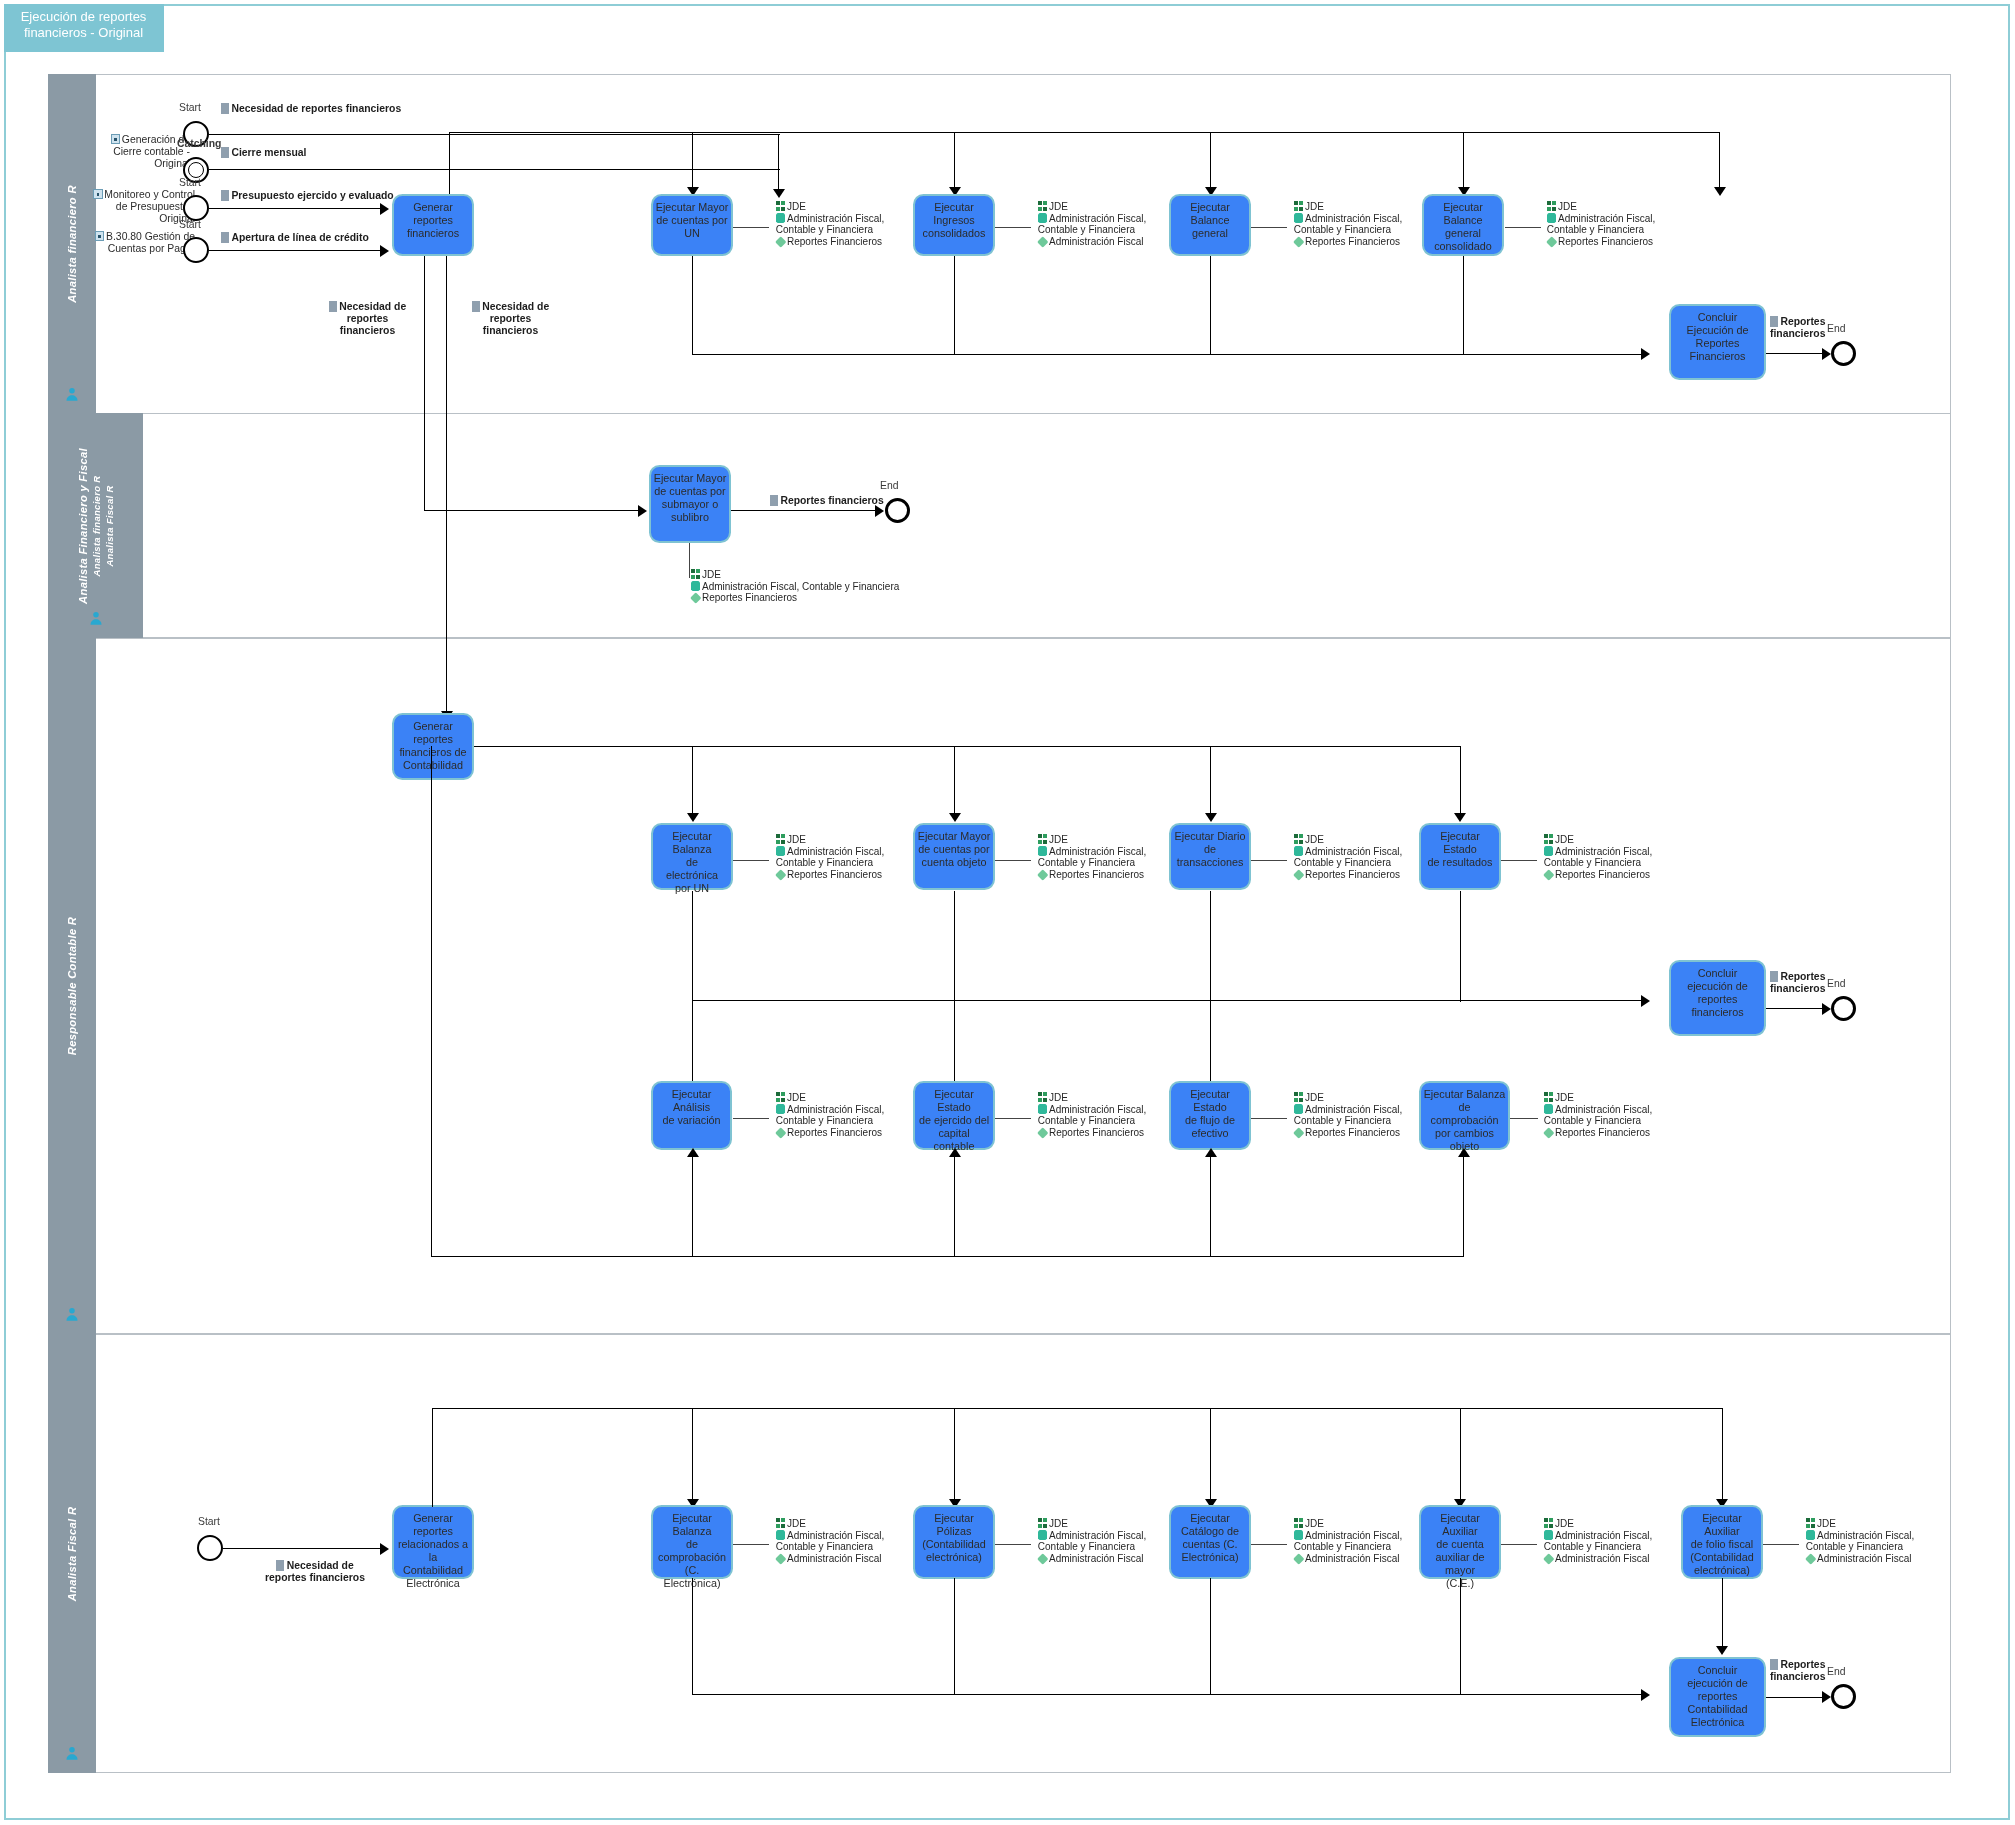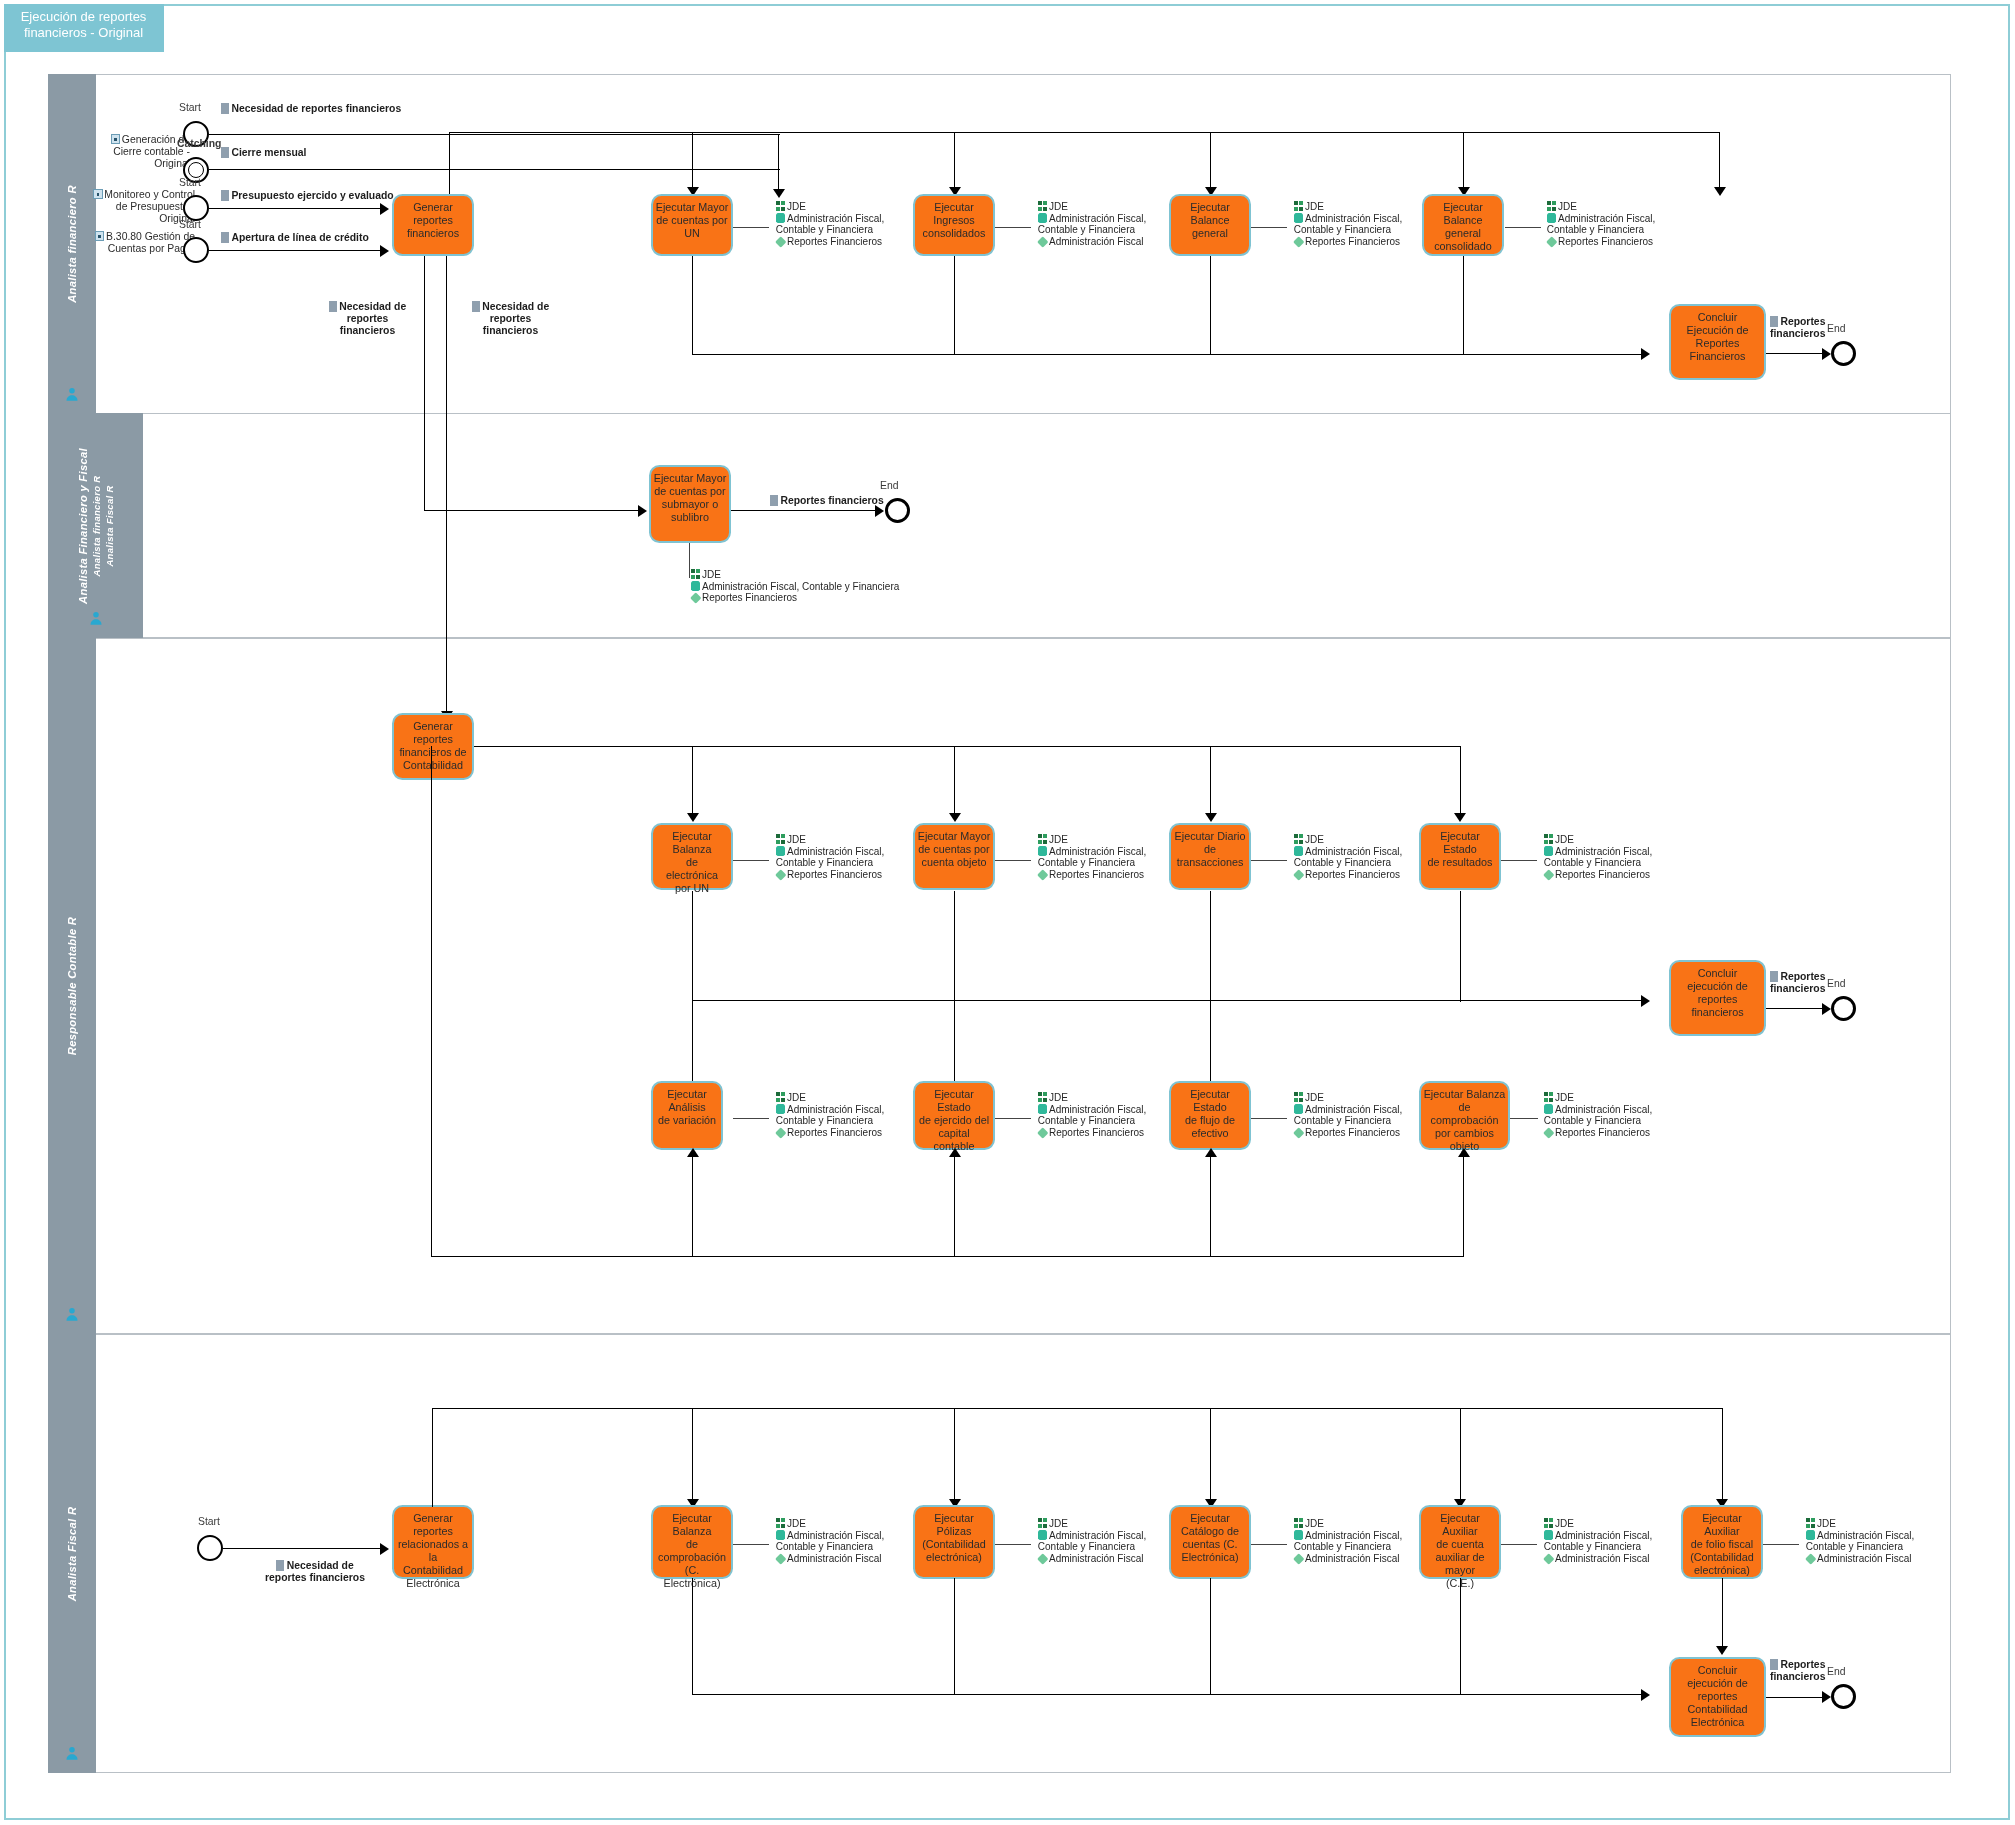--- a/index.html
+++ b/index.html
@@ -13,21 +13,21 @@
   .title-tab{position:absolute;left:3.5px;top:3.5px;width:160px;height:48px;background:#7ec5d3;color:#ffffff;font-size:13px;line-height:16.4px;text-align:center;padding-top:5.2px;box-sizing:border-box;z-index:30;}
 
   
   .pool{position:absolute;border:0.9px solid #b9c0c6;box-sizing:border-box;background:#ffffff;}
   .lane-header{position:absolute;background:#8b9aa5;box-sizing:border-box;}
   .lane-label{position:absolute;left:50%;top:50%;transform:translate(-50%,-50%) rotate(-90deg);white-space:nowrap;color:#ffffff;font-style:italic;font-weight:bold;font-size:11.2px;letter-spacing:0.3px;text-align:center;}
   .lane-label span{display:block;}
   .lane-role-icon{position:absolute;bottom:12px;left:50%;transform:translateX(-50%);width:14.7px;height:14.7px;}
 
   
-  .task{position:absolute;border:2.6px solid #7fc3d2;border-radius:10.4px;background:#f97316;box-sizing:border-box;
+  .task{position:absolute;border:2.6px solid #7fc3d2;border-radius:10.4px;background:#3b82f6;box-sizing:border-box;
         display:flex;align-items:flex-start;justify-content:center;padding-top:5.2px;}
   .task .t-label{font-size:10.8px;line-height:13px;color:#2b2b2b;text-align:center;width:100%;padding:0 2.6px;box-sizing:border-box;}
 
   
   .event{position:absolute;border:2.2px solid #000;border-radius:50%;box-sizing:border-box;background:#fff;}
   .event.end{border-width:3.5px;}
   .event.catching{border-width:2.2px;}
   .event.catching::after{content:"";position:absolute;left:2.6px;top:2.6px;right:2.6px;bottom:2.6px;border:1.7px solid #000;border-radius:50%;}
   .ev-caption{position:absolute;font-size:10.4px;color:#3a3a3a;white-space:nowrap;}
 
@@ -440,21 +440,21 @@
   </div>
   <div class="ln h" style="left:1766px;top:1008px;width:62px;"></div>
   <div class="arrow right" style="left:1822px;top:1003px;"></div>
   <div class="event end" style="left:1831px;top:996px;width:25px;height:25px;"></div>
   <div class="ev-caption" style="left:1827px;top:978px;">End</div>
   <div class="flow-label" style="left:1770px;top:971px;width:69px;">
     <span class="doc-glyph"></span><span>Reportes</span><br>
     <span>financieros</span>
   </div>
 
-  <div class="task" style="left:651px;top:1081px;width:72px;height:69px;">
+  <div class="task" style="left:651px;top:1081px;width:81px;height:69px;">
     <div class="t-label">
       <span>Ejecutar Análisis</span><br>
       <span>de variación</span>
     </div>
   </div>
   <div class="ln h thin" style="left:733px;top:1118px;width:36px;"></div>
   <div class="annot" style="left:768px;top:1092px;height:50px;">
     <div class="bar"></div>
     <div class="rows">
       <span class="r"><i class="gl gl-jde"></i><span>JDE</span></span>

